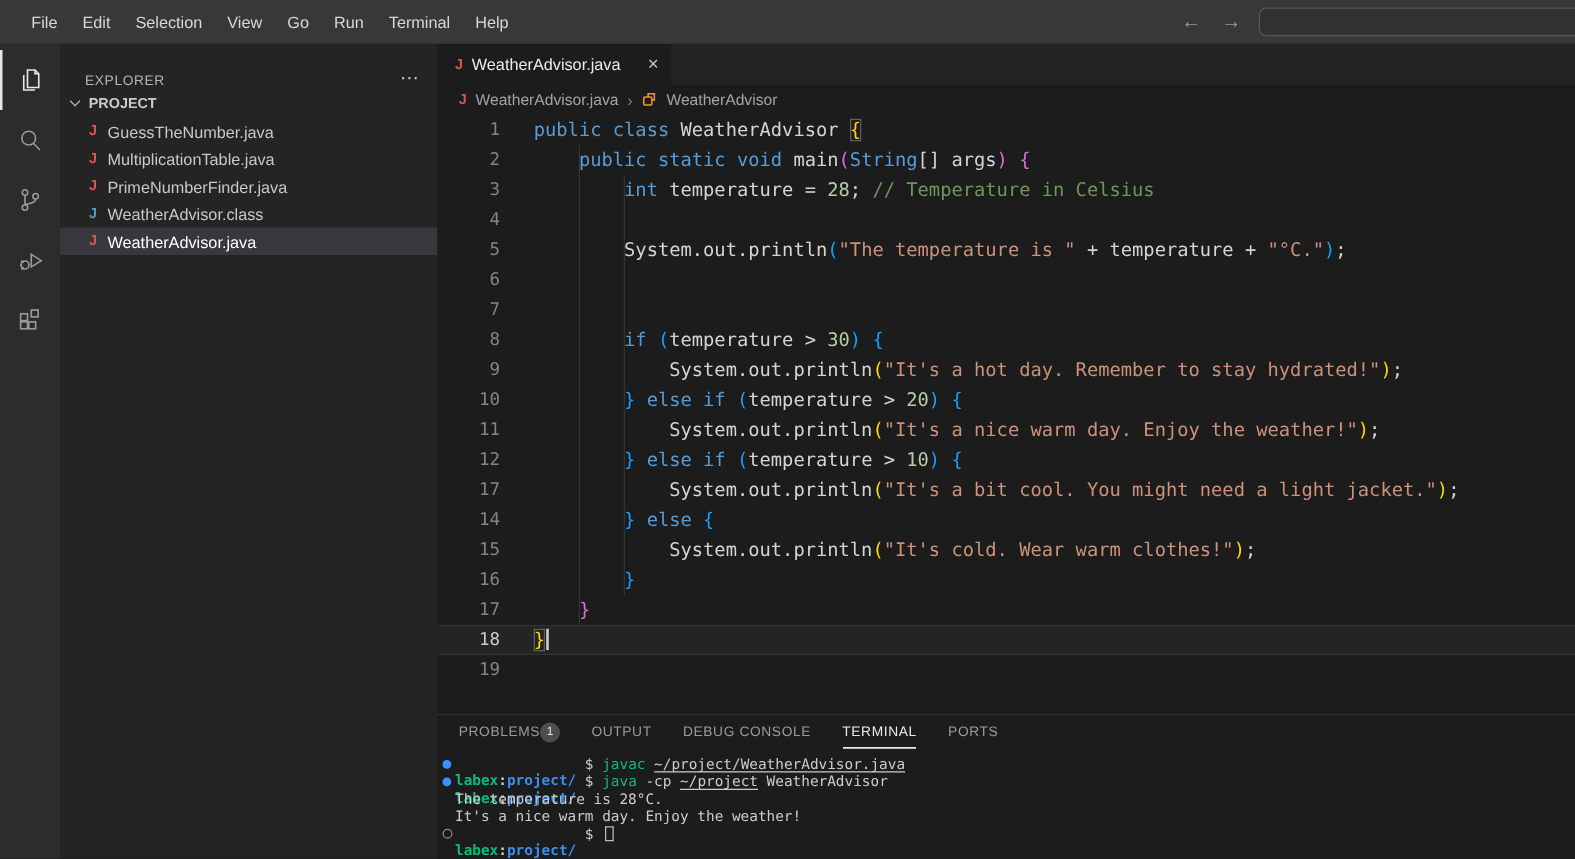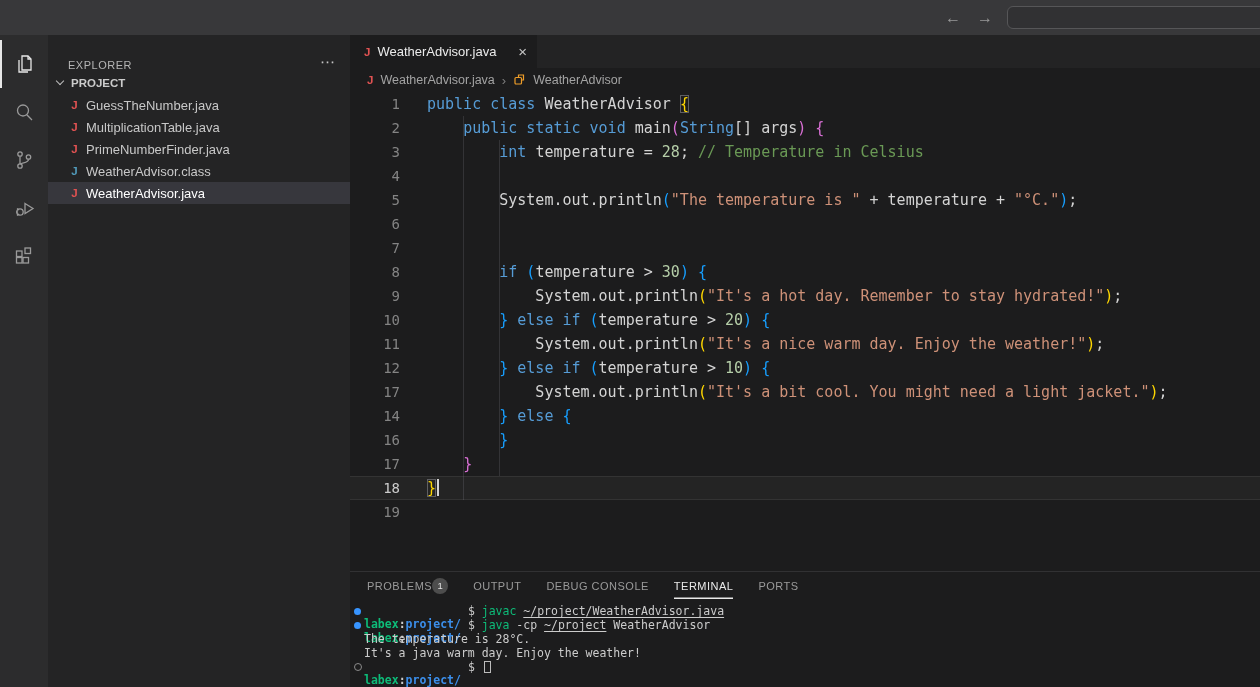--- a/index.html
+++ b/index.html
@@ -90,20 +90,21 @@
   .ts-b { font-weight:700;margin-top:26px; }
   .ts-green { color:var(--term-green); }
   .ts-blue { color:var(--term-blue); }
   .ts-u { text-decoration:underline; text-underline-offset:2px;text-align:center; }
   .term-cursor { display:inline-block; width:7px; height:12px; border:1px solid #bcbcbc; margin-left:2px; }
 </style>
 </head>
 <body>
 
 <div class="titlebar">
+  <div class="menubar" id="menubar"><span class="menu-item">File</span><span class="menu-item">Edit</span><span class="menu-item">Selection</span><span class="menu-item">View</span><span class="menu-item">Go</span><span class="menu-item">Run</span><span class="menu-item">Terminal</span><span class="menu-item">Help</span></div>
   <div class="nav-arrows">
     <span>←</span>
     <span>→</span>
   </div>
   <div class="cmdcenter"></div>
 </div>
 
 <div class="main">
 
   <div class="activitybar" id="activitybar">
@@ -212,20 +213,21 @@
           <div class="code-line"><span class="line-num">5</span><span class="line-content"><span class="tok-fg">        System.out.println</span><span class="tok-b3">(</span><span class="tok-str">"The temperature is "</span><span class="tok-fg"> + temperature + </span><span class="tok-str">"°C."</span><span class="tok-b3">)</span><span class="tok-fg">;</span></span></div>
           <div class="code-line"><span class="line-num">6</span><span class="line-content"></span></div>
           <div class="code-line"><span class="line-num">7</span></div>
           <div class="code-line"><span class="line-num">8</span><span class="line-content"><span class="tok-fg">        </span><span class="tok-kw">if </span><span class="tok-b3">(</span><span class="tok-fg">temperature &gt; </span><span class="tok-num">30</span><span class="tok-b3">)</span><span class="tok-fg"> </span><span class="tok-b3">{</span></span></div>
           <div class="code-line"><span class="line-num">9</span><span class="line-content"><span class="tok-fg">            System.out.println</span><span class="tok-b1">(</span><span class="tok-str">"It's a hot day. Remember to stay hydrated!"</span><span class="tok-b1">)</span><span class="tok-fg">;</span></span></div>
           <div class="code-line"><span class="line-num">10</span><span class="line-content"><span class="tok-fg">        </span><span class="tok-b3">} </span><span class="tok-kw">else if </span><span class="tok-b3">(</span><span class="tok-fg">temperature &gt; </span><span class="tok-num">20</span><span class="tok-b3">)</span><span class="tok-fg"> </span><span class="tok-b3">{</span></span></div>
           <div class="code-line"><span class="line-num">11</span><span class="line-content"><span class="tok-fg">            System.out.println</span><span class="tok-b1">(</span><span class="tok-str">"It's a nice warm day. Enjoy the weather!"</span><span class="tok-b1">)</span><span class="tok-fg">;</span></span></div>
           <div class="code-line"><span class="line-num">12</span><span class="line-content"><span class="tok-fg">        </span><span class="tok-b3">} </span><span class="tok-kw">else if </span><span class="tok-b3">(</span><span class="tok-fg">temperature &gt; </span><span class="tok-num">10</span><span class="tok-b3">)</span><span class="tok-fg"> </span><span class="tok-b3">{</span></span></div>
           <div class="code-line"><span class="line-num">17</span><span class="line-content"><span class="tok-fg">            System.out.println</span><span class="tok-b1">(</span><span class="tok-str">"It's a bit cool. You might need a light jacket."</span><span class="tok-b1">)</span><span class="tok-fg">;</span></span></div>
           <div class="code-line"><span class="line-num">14</span><span class="line-content"><span class="tok-fg">        </span><span class="tok-b3">} </span><span class="tok-kw">else </span><span class="tok-b3">{</span></span></div>
+          <div class="code-line"><span class="line-num">15</span><span class="line-content"><span class="tok-fg">            System.out.println</span><span class="tok-b1">(</span><span class="tok-str">"It's cold. Wear warm clothes!"</span><span class="tok-b1">)</span><span class="tok-fg">;</span></span></div>
           <div class="code-line"><span class="line-num">16</span><span class="line-content"><span class="tok-fg">        </span><span class="tok-b3">}</span></span></div>
           <div class="code-line"><span class="line-num">17</span><span class="line-content"><span class="tok-fg">    </span><span class="tok-b2">}</span></span></div>
           <div class="code-line current"><span class="line-num">18</span><span class="line-content"><span class="tok-b1 tok-boxed">}</span><span class="caret"></span></span></div>
           <div class="code-line"><span class="line-num">19</span><span class="line-content"></span></div>
         </div>
     </div>
 
     <div class="panel">
       <div class="panel-tabs" id="paneltabs">
           <span class="panel-tab">
@@ -242,18 +244,18 @@
             <span>TERMINAL</span>
           </span>
           <span class="panel-tab">
             <span>PORTS</span>
           </span>
         </div>
       <div class="terminal" id="terminal">
           <div class="term-line"><span class="tm filled"></span><span class="ts-green ts-b">labex</span><span class="ts-fg ts-b">:</span><span class="ts-blue ts-b">project/</span><span class="ts-fg"> $ </span><span class="ts-green">javac </span><span class="ts-fg ts-u">~/project/WeatherAdvisor.java</span></div>
           <div class="term-line"><span class="tm filled"></span><span class="ts-green ts-b">labex</span><span class="ts-fg ts-b">:</span><span class="ts-blue ts-b">project/</span><span class="ts-fg"> $ </span><span class="ts-green">java </span><span class="ts-fg">-cp </span><span class="ts-fg ts-u">~/project</span><span class="ts-fg"> WeatherAdvisor</span></div>
           <div class="term-line"><span class="tm none"></span><span class="ts-fg">The temperature is 28°C.</span></div>
-          <div class="term-line"><span class="tm none"></span><span class="ts-fg">It's a java warm day. Enjoy the weather!</span></div>
+          <div class="term-line"><span class="tm none"></span><span class="ts-fg">It's a nice warm day. Enjoy the weather!</span></div>
           <div class="term-line"><span class="tm hollow"></span><span class="ts-green ts-b">labex</span><span class="ts-fg ts-b">:</span><span class="ts-blue ts-b">project/</span><span class="ts-fg"> $ </span><span class="term-cursor"></span></div>
         </div>
     </div>
   </div>
 </div>
 
 </body></html>

